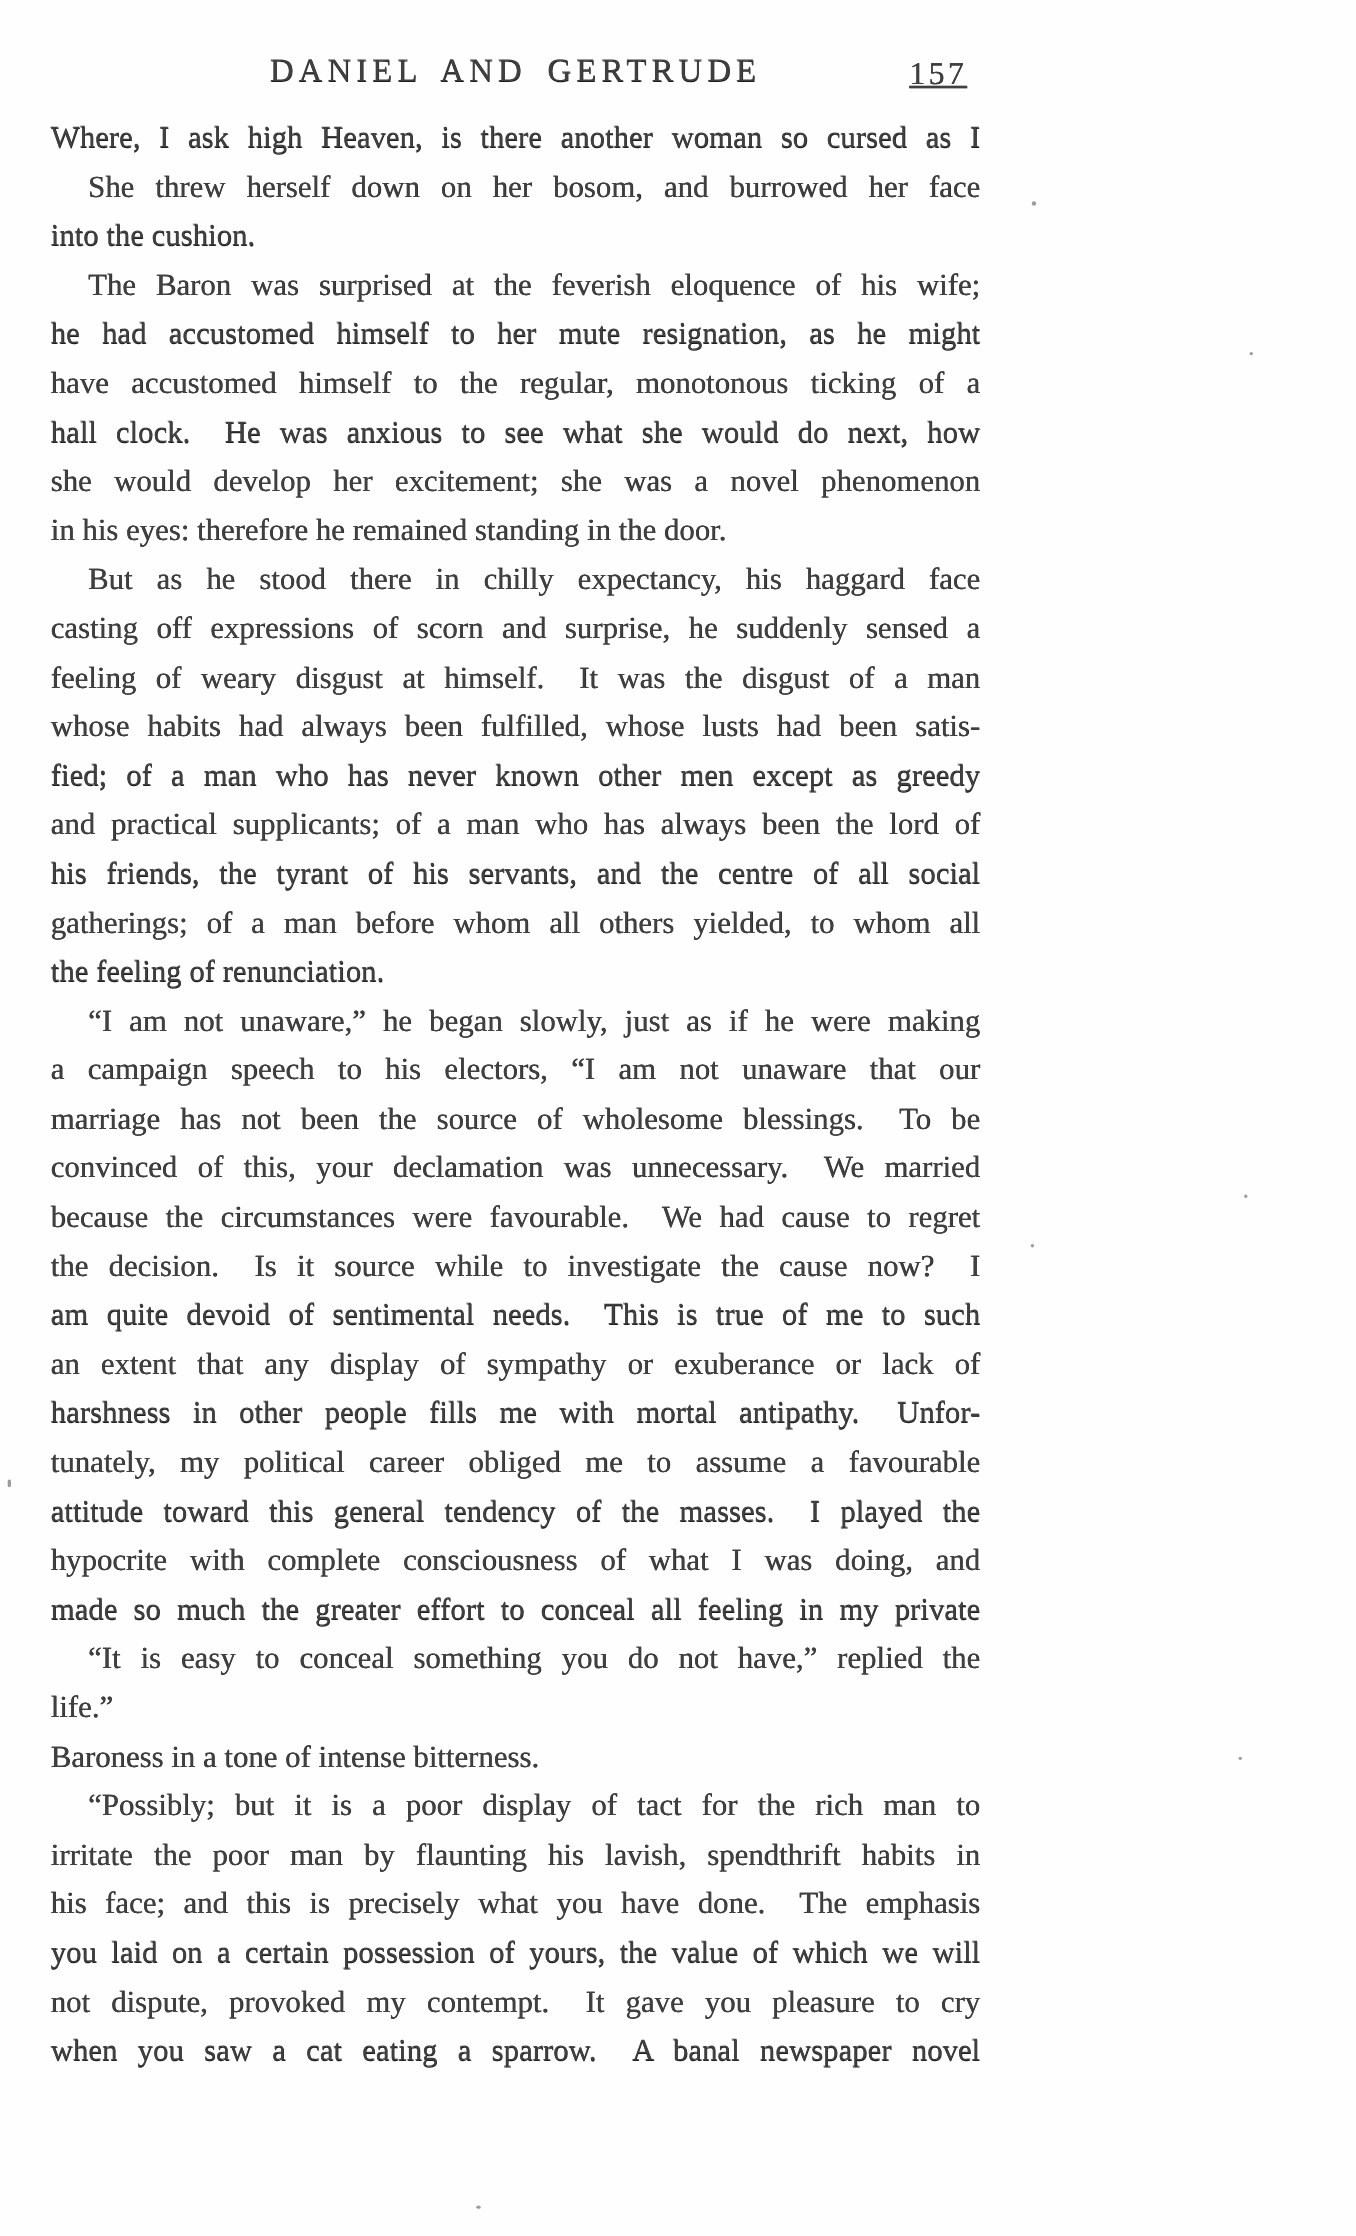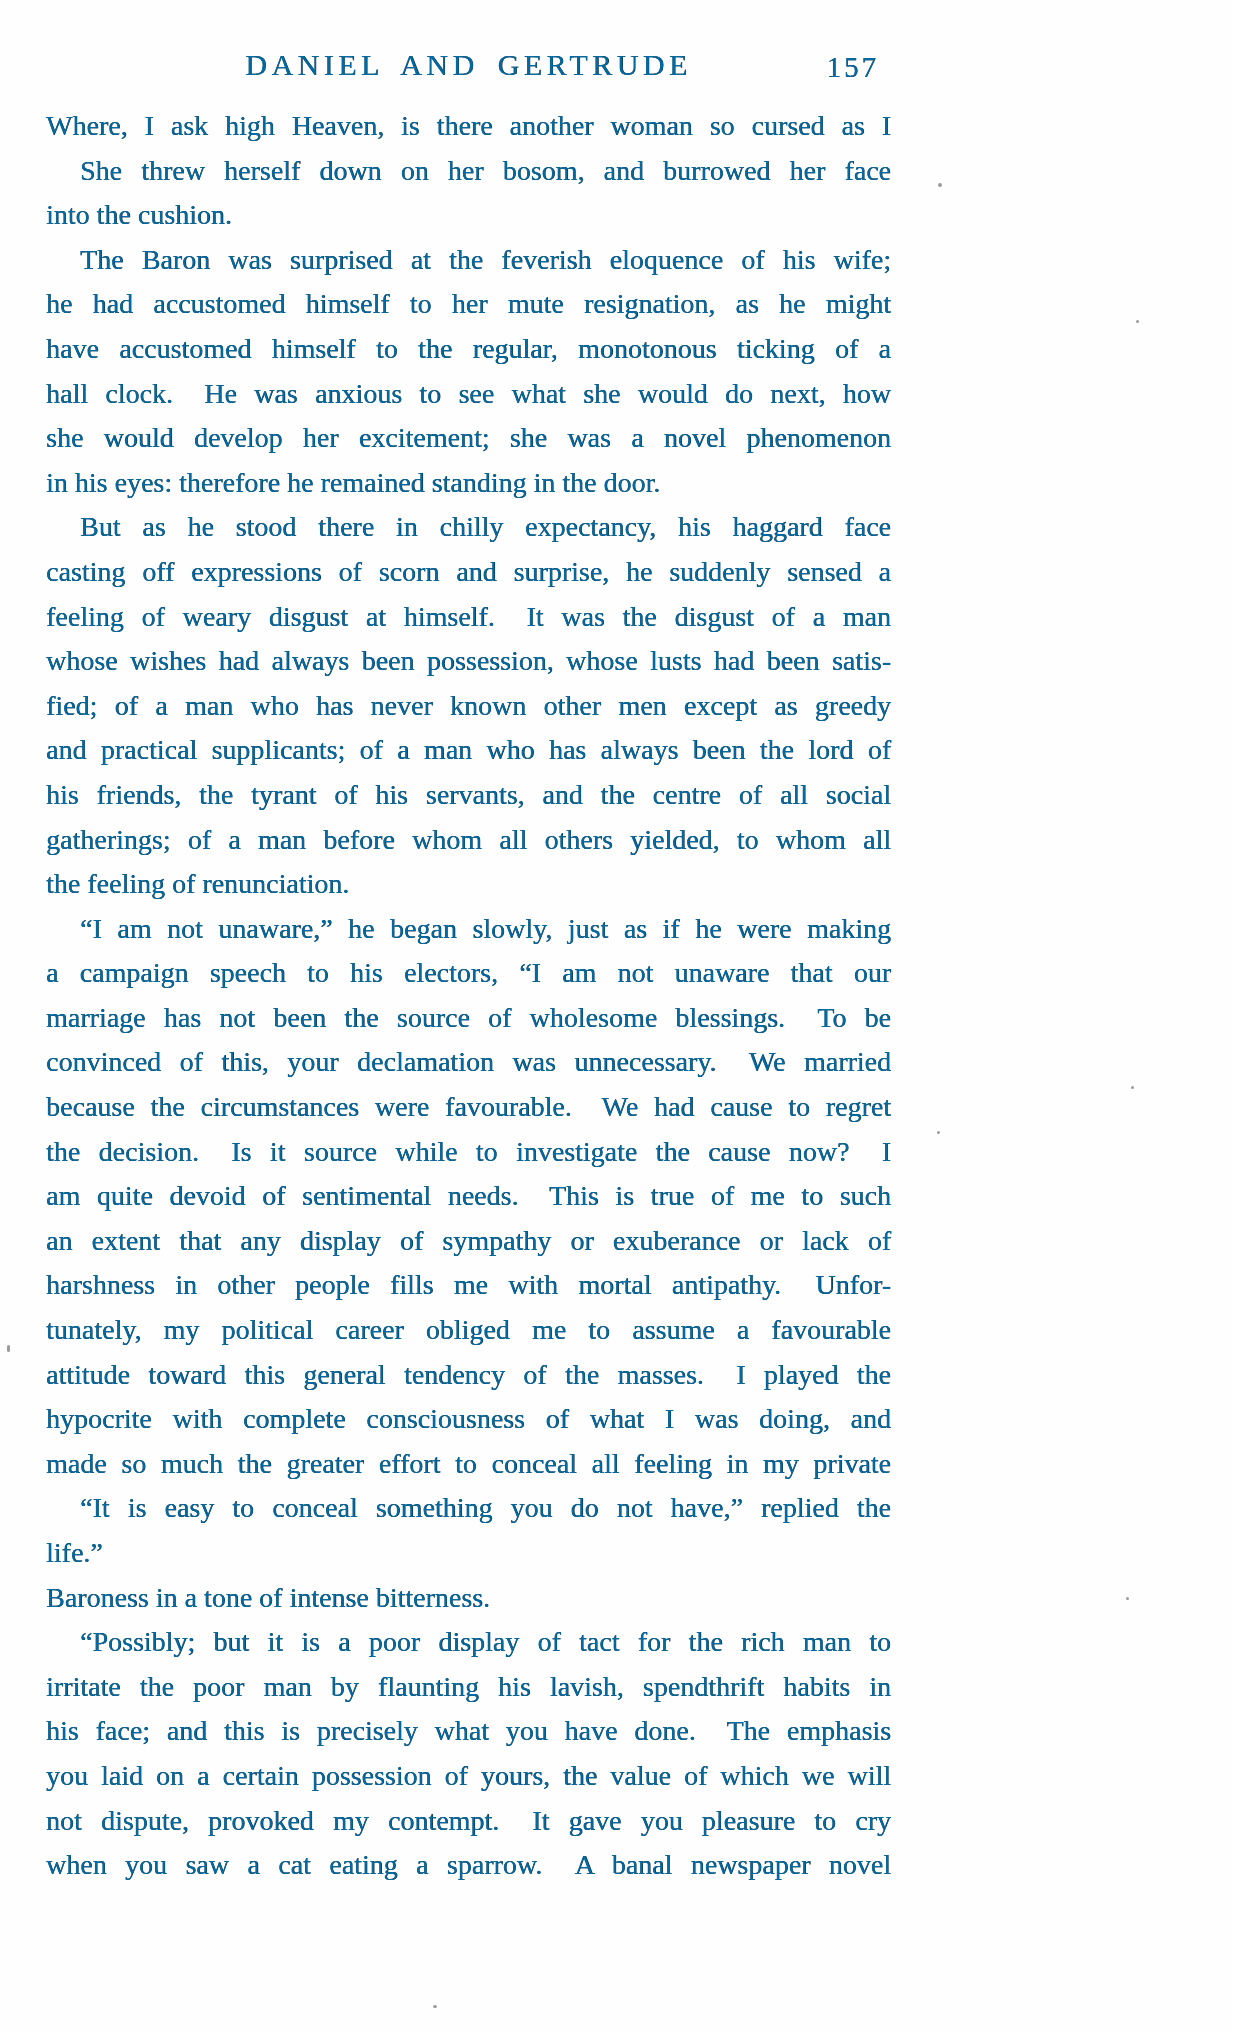--- a/index.html
+++ b/index.html
@@ -7,21 +7,21 @@
     padding: 0;
     background: #ffffff;
   }
   .page {
     position: relative;
     width: 1233px;
     height: 2033px;
     background: #fefefe;
     overflow: hidden;
     font-family: "Liberation Serif", "DejaVu Serif", serif;
-    color: #0369a1;
+    color: #404040;
   }
   .content {
     position: absolute;
     left: 46px;
     top: 48px;
     width: 845px;
   }
   .running-header {
     position: relative;
     height: 44px;
@@ -36,20 +36,21 @@
     white-space: nowrap;
     text-shadow: 0.3px 0.3px 0 #1c1c1c;
   }
   .page-number {
     position: absolute;
     right: 12px;
     top: 3px;
     font-size: 29px;
     letter-spacing: 3px;
     text-shadow: 0.3px 0.3px 0 #1c1c1c;
+    text-decoration: underline;
   }
   .text-block {
     font-size: 28px;
     line-height: 44.6px;
     text-shadow: 0.3px 0.3px 0 #1c1c1c;
   }
   .line {
     text-align: justify;
     text-align-last: justify;
     white-space: normal;
@@ -82,21 +83,21 @@
         <div class="line last">into the cushion.</div>
         <div class="line indent">The Baron was surprised at the feverish eloquence of his wife;</div>
         <div class="line">he had accustomed himself to her mute resignation, as he might</div>
         <div class="line">have accustomed himself to the regular, monotonous ticking of a</div>
         <div class="line">hall clock.  He was anxious to see what she would do next, how</div>
         <div class="line">she would develop her excitement; she was a novel phenomenon</div>
         <div class="line last">in his eyes: therefore he remained standing in the door.</div>
         <div class="line indent">But as he stood there in chilly expectancy, his haggard face</div>
         <div class="line">casting off expressions of scorn and surprise, he suddenly sensed a</div>
         <div class="line">feeling of weary disgust at himself.  It was the disgust of a man</div>
-        <div class="line">whose wishes had always been possession, whose lusts had been satis-</div>
+        <div class="line">whose habits had always been fulfilled, whose lusts had been satis-</div>
         <div class="line">fied; of a man who has never known other men except as greedy</div>
         <div class="line">and practical supplicants; of a man who has always been the lord of</div>
         <div class="line">his friends, the tyrant of his servants, and the centre of all social</div>
         <div class="line">gatherings; of a man before whom all others yielded, to whom all</div>
         <div class="line last">the feeling of renunciation.</div>
         <div class="line indent">“I am not unaware,” he began slowly, just as if he were making</div>
         <div class="line">a campaign speech to his electors, “I am not unaware that our</div>
         <div class="line">marriage has not been the source of wholesome blessings.  To be</div>
         <div class="line">convinced of this, your declamation was unnecessary.  We married</div>
         <div class="line">because the circumstances were favourable.  We had cause to regret</div>

